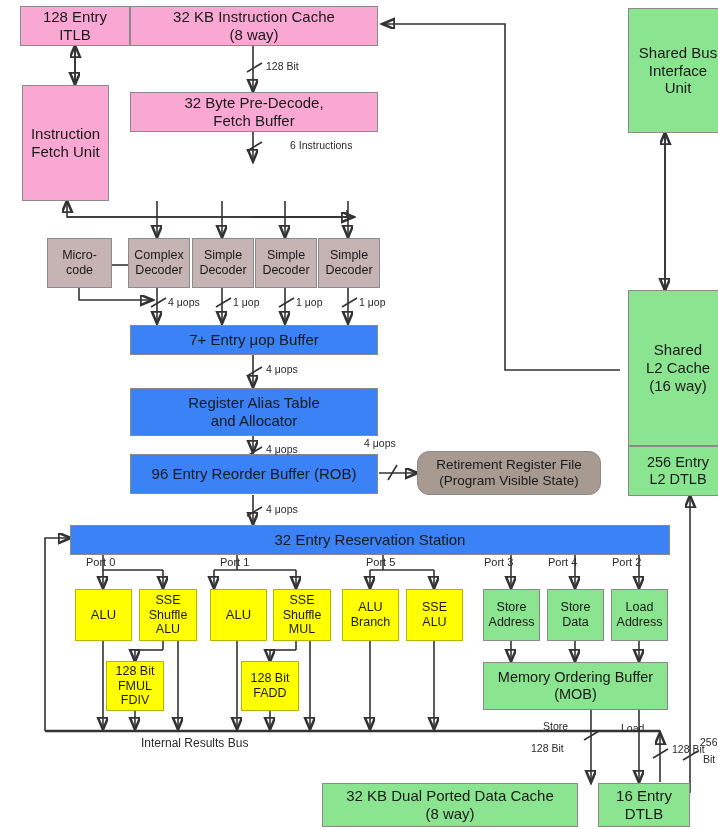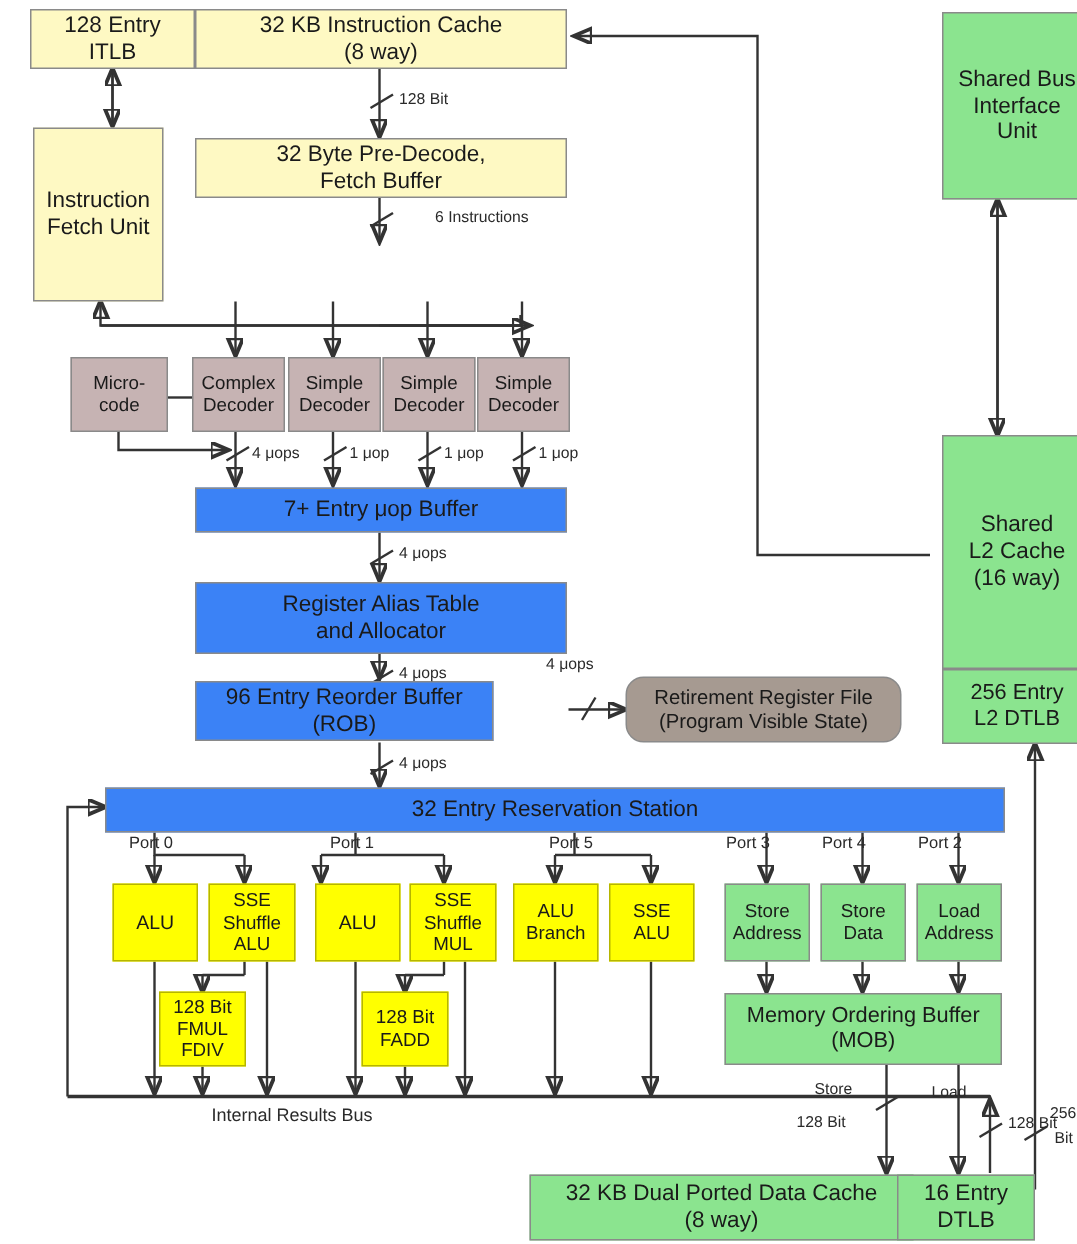--- a/index.html
+++ b/index.html
@@ -16,21 +16,21 @@
     position:absolute;
     border:1px solid #8a8a8a;
     display:flex; flex-direction:column;
     align-items:center; justify-content:center;
     text-align:center;
     color:#1a1a1a;
     line-height:1.18;
     white-space:pre-line;
     z-index:3;
   }
-  .pink   { background:#fef9c3; }
+  .pink   { background:#f9a8d4; }
   .green  { background:#8BE48F; }
   .peach  { background:#3b82f6; }
   .mauve  { background:#C6B3B3; }
   .dgray  { background:#A69A91;border-radius:12px; }
   .yellow { background:#FFFF00; border:1px solid #b5b500; }
 
   .lbl {
     position:absolute;
     font-size:11px;
     color:#2a2a2a;
@@ -185,21 +185,21 @@
 Decoder</div>
 
   <div class="box mauve" style="left:318px;top:238px;width:62px;height:50px;font-size:12.5px;">Simple
 Decoder</div>
 
   <div class="box peach" style="left:130px;top:325px;width:248px;height:30px;font-size:15px;">7+ Entry μop Buffer</div>
 
   <div class="box peach" style="left:130px;top:388px;width:248px;height:48px;font-size:15px;">Register Alias Table
 and Allocator</div>
 
-  <div class="box peach" style="left:130px;top:454px;width:199px;height:40px;font-size:15px;">96 Entry Reorder Buffer (ROB)</div>
+  <div class="box peach" style="left:130px;top:454px;width:248px;height:40px;font-size:15px;">96 Entry Reorder Buffer (ROB)</div>
 
   <div class="box dgray" style="left:417px;top:451px;width:184px;height:44px;font-size:13.5px;">Retirement Register File
 (Program Visible State)</div>
 
   <div class="box peach" style="left:70px;top:525px;width:600px;height:30px;font-size:15px;">32 Entry Reservation Station</div>
 
   <div class="box yellow" style="left:75px;top:589px;width:57px;height:52px;font-size:13px;">ALU</div>
 
   <div class="box yellow" style="left:139px;top:589px;width:58px;height:52px;font-size:12.5px;">SSE
 Shuffle
@@ -229,21 +229,21 @@
 
   <div class="box green" style="left:547px;top:589px;width:57px;height:52px;font-size:12.5px;">Store
 Data</div>
 
   <div class="box green" style="left:611px;top:589px;width:57px;height:52px;font-size:12.5px;">Load
 Address</div>
 
   <div class="box green" style="left:483px;top:662px;width:185px;height:48px;font-size:14.5px;">Memory Ordering Buffer
 (MOB)</div>
 
-  <div class="box green" style="left:322px;top:783px;width:256px;height:44px;font-size:15px;margin-left:31px;">32 KB Dual Ported Data Cache
+  <div class="box green" style="left:322px;top:783px;width:256px;height:44px;font-size:15px;">32 KB Dual Ported Data Cache
 (8 way)</div>
 
   <div class="box green" style="left:578px;top:783px;width:92px;height:44px;font-size:15px;margin-left:20px;">16 Entry
 DTLB</div>
 
   <div class="box green" style="left:628px;top:8px;width:100px;height:125px;font-size:15px;">Shared Bus
 Interface
 Unit</div>
 
   <div class="box green" style="left:628px;top:290px;width:100px;height:156px;font-size:15px;">Shared

